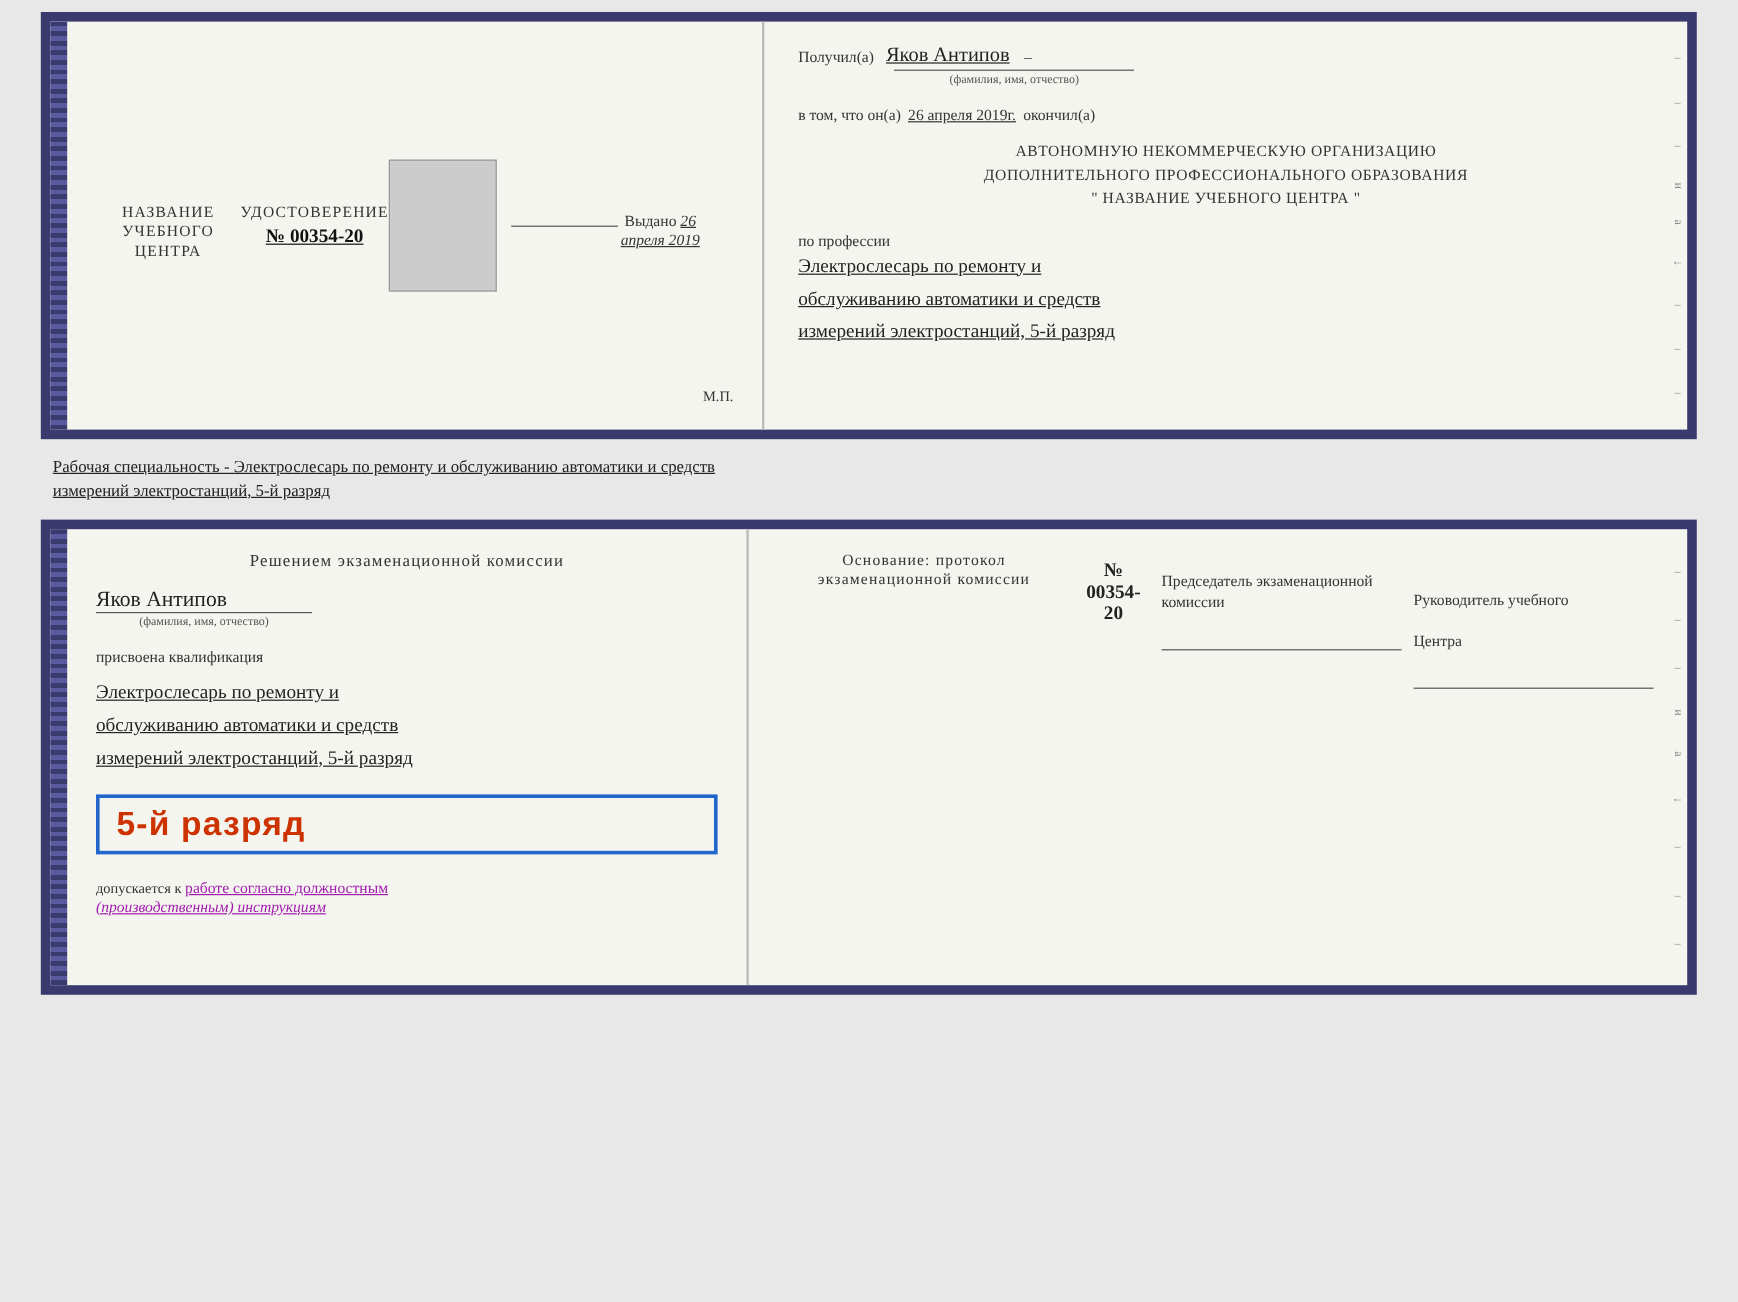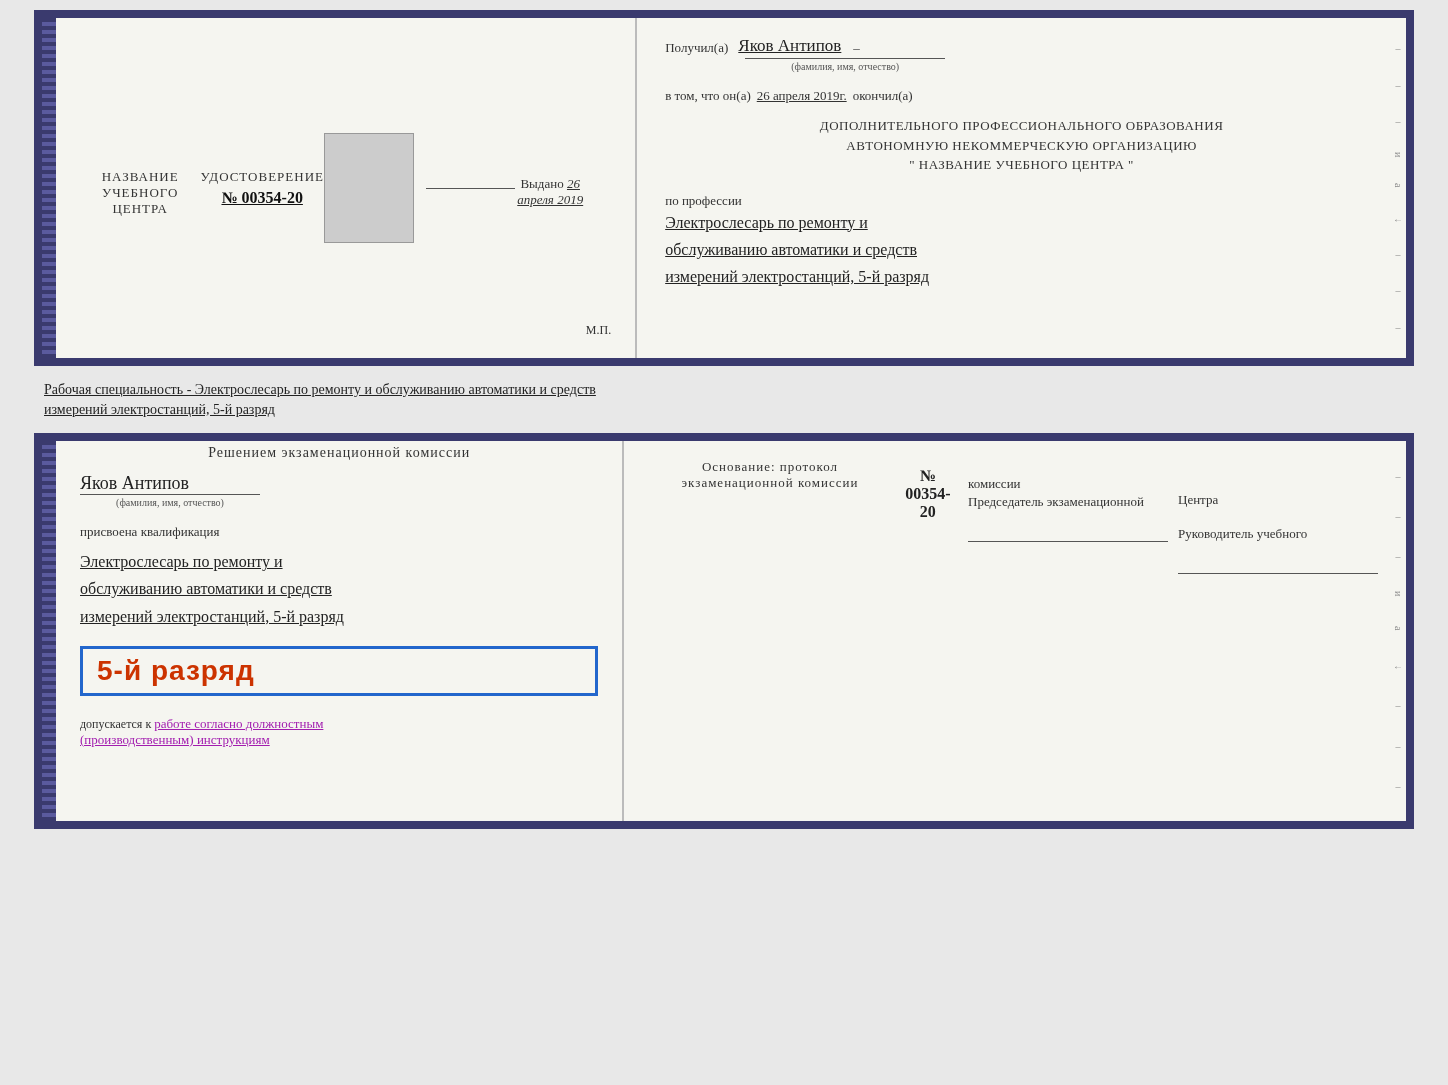--- a/index.html
+++ b/index.html
@@ -188,21 +188,21 @@
       line-height: 1.4;
     }
     .specialty-text span {
       text-decoration: underline;
     }
 
     
     .second-book-left {
       flex: 1;
       border-right: 2px solid #bbb;
-      padding: 4px 24px;
+      padding: 20px 24px;
       display: flex;
       flex-direction: column;
       gap: 8px;
       min-height: 380px;
     }
 
     .second-book-right {
       flex: 1.4;
       padding: 18px 28px;
       display: flex;
@@ -393,22 +393,22 @@
       <div class="fio-hint" style="margin-left:80px; width:200px;">(фамилия, имя, отчество)</div>
     </div>
 
     <div class="confirm-line">
       <span>в том, что он(а)</span>
       <span class="confirm-date">26 апреля 2019г.</span>
       <span>окончил(а)</span>
     </div>
 
     <div class="org-block">
+      <div>АВТОНОМНУЮ НЕКОММЕРЧЕСКУЮ ОРГАНИЗАЦИЮ</div>
       <div>ДОПОЛНИТЕЛЬНОГО ПРОФЕССИОНАЛЬНОГО ОБРАЗОВАНИЯ</div>
-      <div>АВТОНОМНУЮ НЕКОММЕРЧЕСКУЮ ОРГАНИЗАЦИЮ</div>
       <div class="org-name-quotes">" НАЗВАНИЕ УЧЕБНОГО ЦЕНТРА "</div>
     </div>
 
     <div>
       <div class="profession-label">по профессии</div>
       <div class="profession-handwritten">Электрослесарь по ремонту и</div>
       <div class="profession-handwritten">обслуживанию автоматики и средств</div>
       <div class="profession-handwritten">измерений электростанций, 5-й разряд</div>
     </div>
 
@@ -448,39 +448,39 @@
       <div class="qualification-handwritten">Электрослесарь по ремонту и</div>
       <div class="qualification-handwritten">обслуживанию автоматики и средств</div>
       <div class="qualification-handwritten">измерений электростанций, 5-й разряд</div>
     </div>
 
     <div class="rank-stamp">5-й разряд</div>
 
     <div class="allowed-text">
       <span>допускается к</span>
       <span class="allowed-handwritten">работе согласно должностным</span><br>
-      <span class="allowed-handwritten" style="">(производственным) инструкциям</span>
+      <span class="allowed-handwritten" style="font-style:italic;">(производственным) инструкциям</span>
     </div>
   </div>
 
   <div class="second-book-right" style="position:relative;">
     <div class="basis-title">Основание: протокол экзаменационной комиссии</div>
 
     <div class="protocol-number">№ 00354-20</div>
 
 
     <div class="chairman-block">
+      <div class="chairman-title">Председатель экзаменационной</div>
       <div class="chairman-title">комиссии</div>
-      <div class="chairman-title">Председатель экзаменационной</div>
       <div class="signature-line"></div>
     </div>
 
     <div style="margin-top:16px;">
+      <div class="head-title">Руководитель учебного</div>
       <div class="head-title">Центра</div>
-      <div class="head-title">Руководитель учебного</div>
       <div class="signature-line"></div>
     </div>
 
     <div class="dash-marks">
       <span>–</span>
       <span>–</span>
       <span>–</span>
       <span style="writing-mode:vertical-rl;">и</span>
       <span style="writing-mode:vertical-rl;">а</span>
       <span>←</span>

